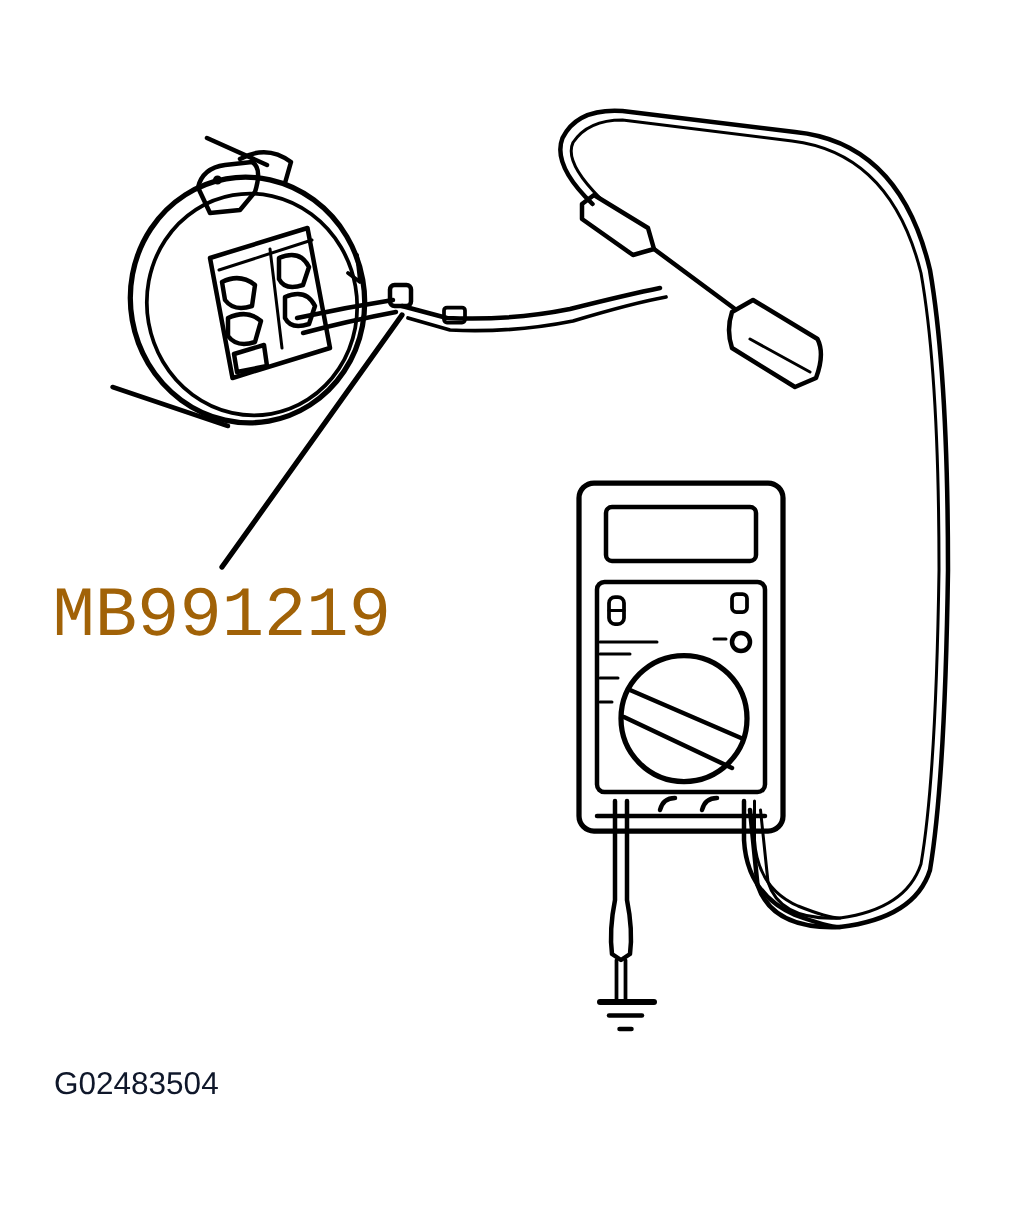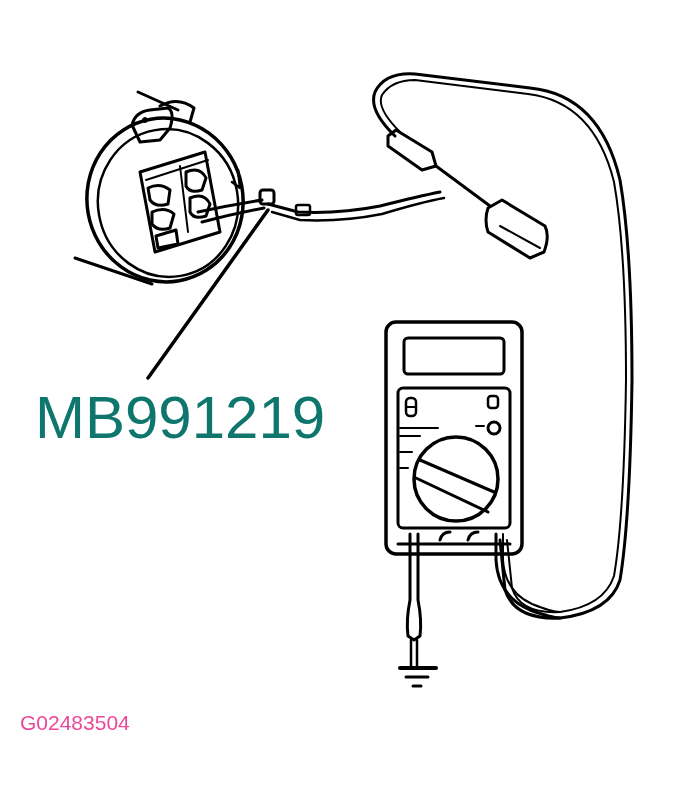--- a/index.html
+++ b/index.html
@@ -1,19 +1,19 @@
 <!DOCTYPE html>
 <html><head>
 <meta charset="utf-8">
 <style>
   html, body { margin: 0; padding: 0; background: #ffffff; }
   body { width: 679px; height: 809px; position: relative; overflow: hidden; font-family: "Liberation Sans", sans-serif; }
   .art { position: absolute; left: 0; top: 0; width: 679px; height: 809px; }
-  .label-tool { position: absolute; left: 35px; top: 388px; font-size: 60px; color: #0f766e; letter-spacing: 0px; line-height: 1; }
-  .label-fig { position: absolute; left: 20px; top: 712px; font-size: 21px; color: #ec4899; line-height: 1; }
+  .label-tool { position: absolute; left: 35px; top: 388px; font-size: 47px; color: #a16207; letter-spacing: 0px; line-height: 1; font-family: Liberation Mono, monospace; }
+  .label-fig { position: absolute; left: 36px; top: 712px; font-size: 21px; color: #0f172a; line-height: 1; }
   svg * { vector-effect: non-scaling-stroke; }
 </style>
 </head>
 <body>
 
 <svg class="art" viewBox="0 0 679 809" xmlns="http://www.w3.org/2000/svg" fill="none" stroke="#000" stroke-linecap="round" stroke-linejoin="round">
 
   <g>
 
     <ellipse cx="165" cy="200" rx="78" ry="82" stroke-width="3.5" transform="rotate(-10 165 200)"></ellipse>

